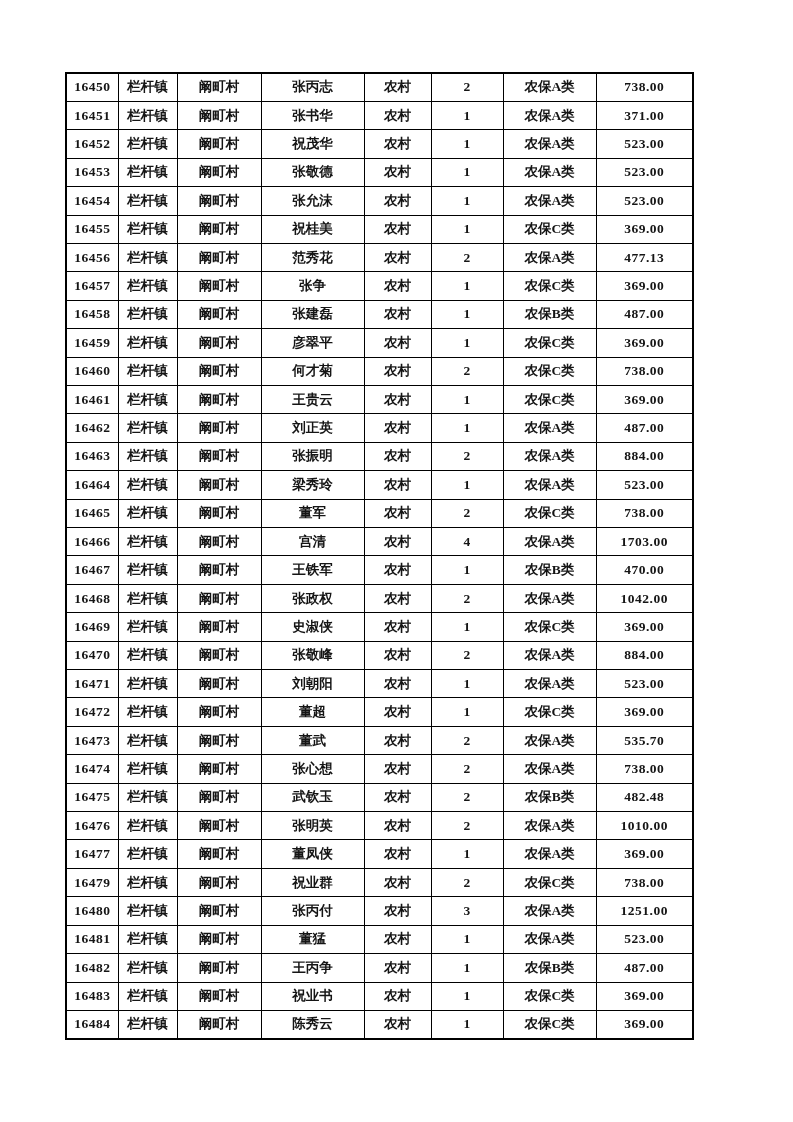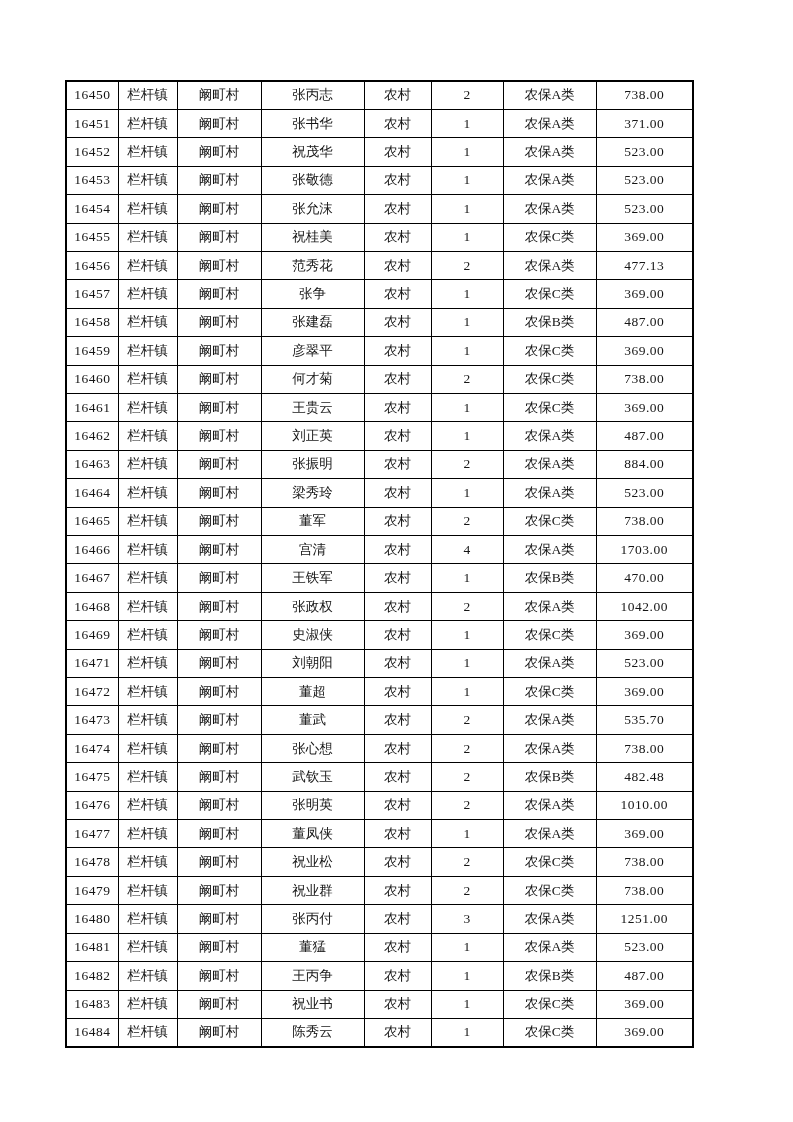--- a/index.html
+++ b/index.html
@@ -12,26 +12,27 @@
   .page {
     position: relative;
     width: 793px;
     height: 1122px;
     background: #ffffff;
     overflow: hidden;
   }
   table.roster {
     position: absolute;
     left: 65px;
-    top: 80px;
+    top: 72px;
     width: 627px;
     height: 968px;
     border-collapse: collapse;
     table-layout: fixed;
     border: 2px solid #000000;
+    font-weight: bold;
   }
   table.roster td {
     border: 1.5px solid #000000;
     text-align: center;
     vertical-align: middle;
     font-size: 13.5px;
     color: #151515;
     height: 26.9px;
     padding: 0 2px;
     white-space: nowrap;
@@ -254,20 +255,30 @@
           <td class="col-record_id">16469</td>
           <td class="col-town">栏杆镇</td>
           <td class="col-village">阚町村</td>
           <td class="col-name">史淑侠</td>
           <td class="col-residence_type">农村</td>
           <td class="col-person_count">1</td>
           <td class="col-insurance_category">农保C类</td>
           <td class="col-amount">369.00</td>
         </tr>
         <tr>
+          <td class="col-record_id">16470</td>
+          <td class="col-town">栏杆镇</td>
+          <td class="col-village">阚町村</td>
+          <td class="col-name">张敬峰</td>
+          <td class="col-residence_type">农村</td>
+          <td class="col-person_count">2</td>
+          <td class="col-insurance_category">农保A类</td>
+          <td class="col-amount">884.00</td>
+        </tr>
+        <tr>
           <td class="col-record_id">16471</td>
           <td class="col-town">栏杆镇</td>
           <td class="col-village">阚町村</td>
           <td class="col-name">刘朝阳</td>
           <td class="col-residence_type">农村</td>
           <td class="col-person_count">1</td>
           <td class="col-insurance_category">农保A类</td>
           <td class="col-amount">523.00</td>
         </tr>
         <tr>
@@ -322,30 +333,20 @@
         </tr>
         <tr>
           <td class="col-record_id">16477</td>
           <td class="col-town">栏杆镇</td>
           <td class="col-village">阚町村</td>
           <td class="col-name">董凤侠</td>
           <td class="col-residence_type">农村</td>
           <td class="col-person_count">1</td>
           <td class="col-insurance_category">农保A类</td>
           <td class="col-amount">369.00</td>
-        </tr>
-        <tr>
-          <td class="col-record_id">16478</td>
-          <td class="col-town">栏杆镇</td>
-          <td class="col-village">阚町村</td>
-          <td class="col-name">祝业松</td>
-          <td class="col-residence_type">农村</td>
-          <td class="col-person_count">2</td>
-          <td class="col-insurance_category">农保C类</td>
-          <td class="col-amount">738.00</td>
         </tr>
         <tr>
           <td class="col-record_id">16479</td>
           <td class="col-town">栏杆镇</td>
           <td class="col-village">阚町村</td>
           <td class="col-name">祝业群</td>
           <td class="col-residence_type">农村</td>
           <td class="col-person_count">2</td>
           <td class="col-insurance_category">农保C类</td>
           <td class="col-amount">738.00</td>

